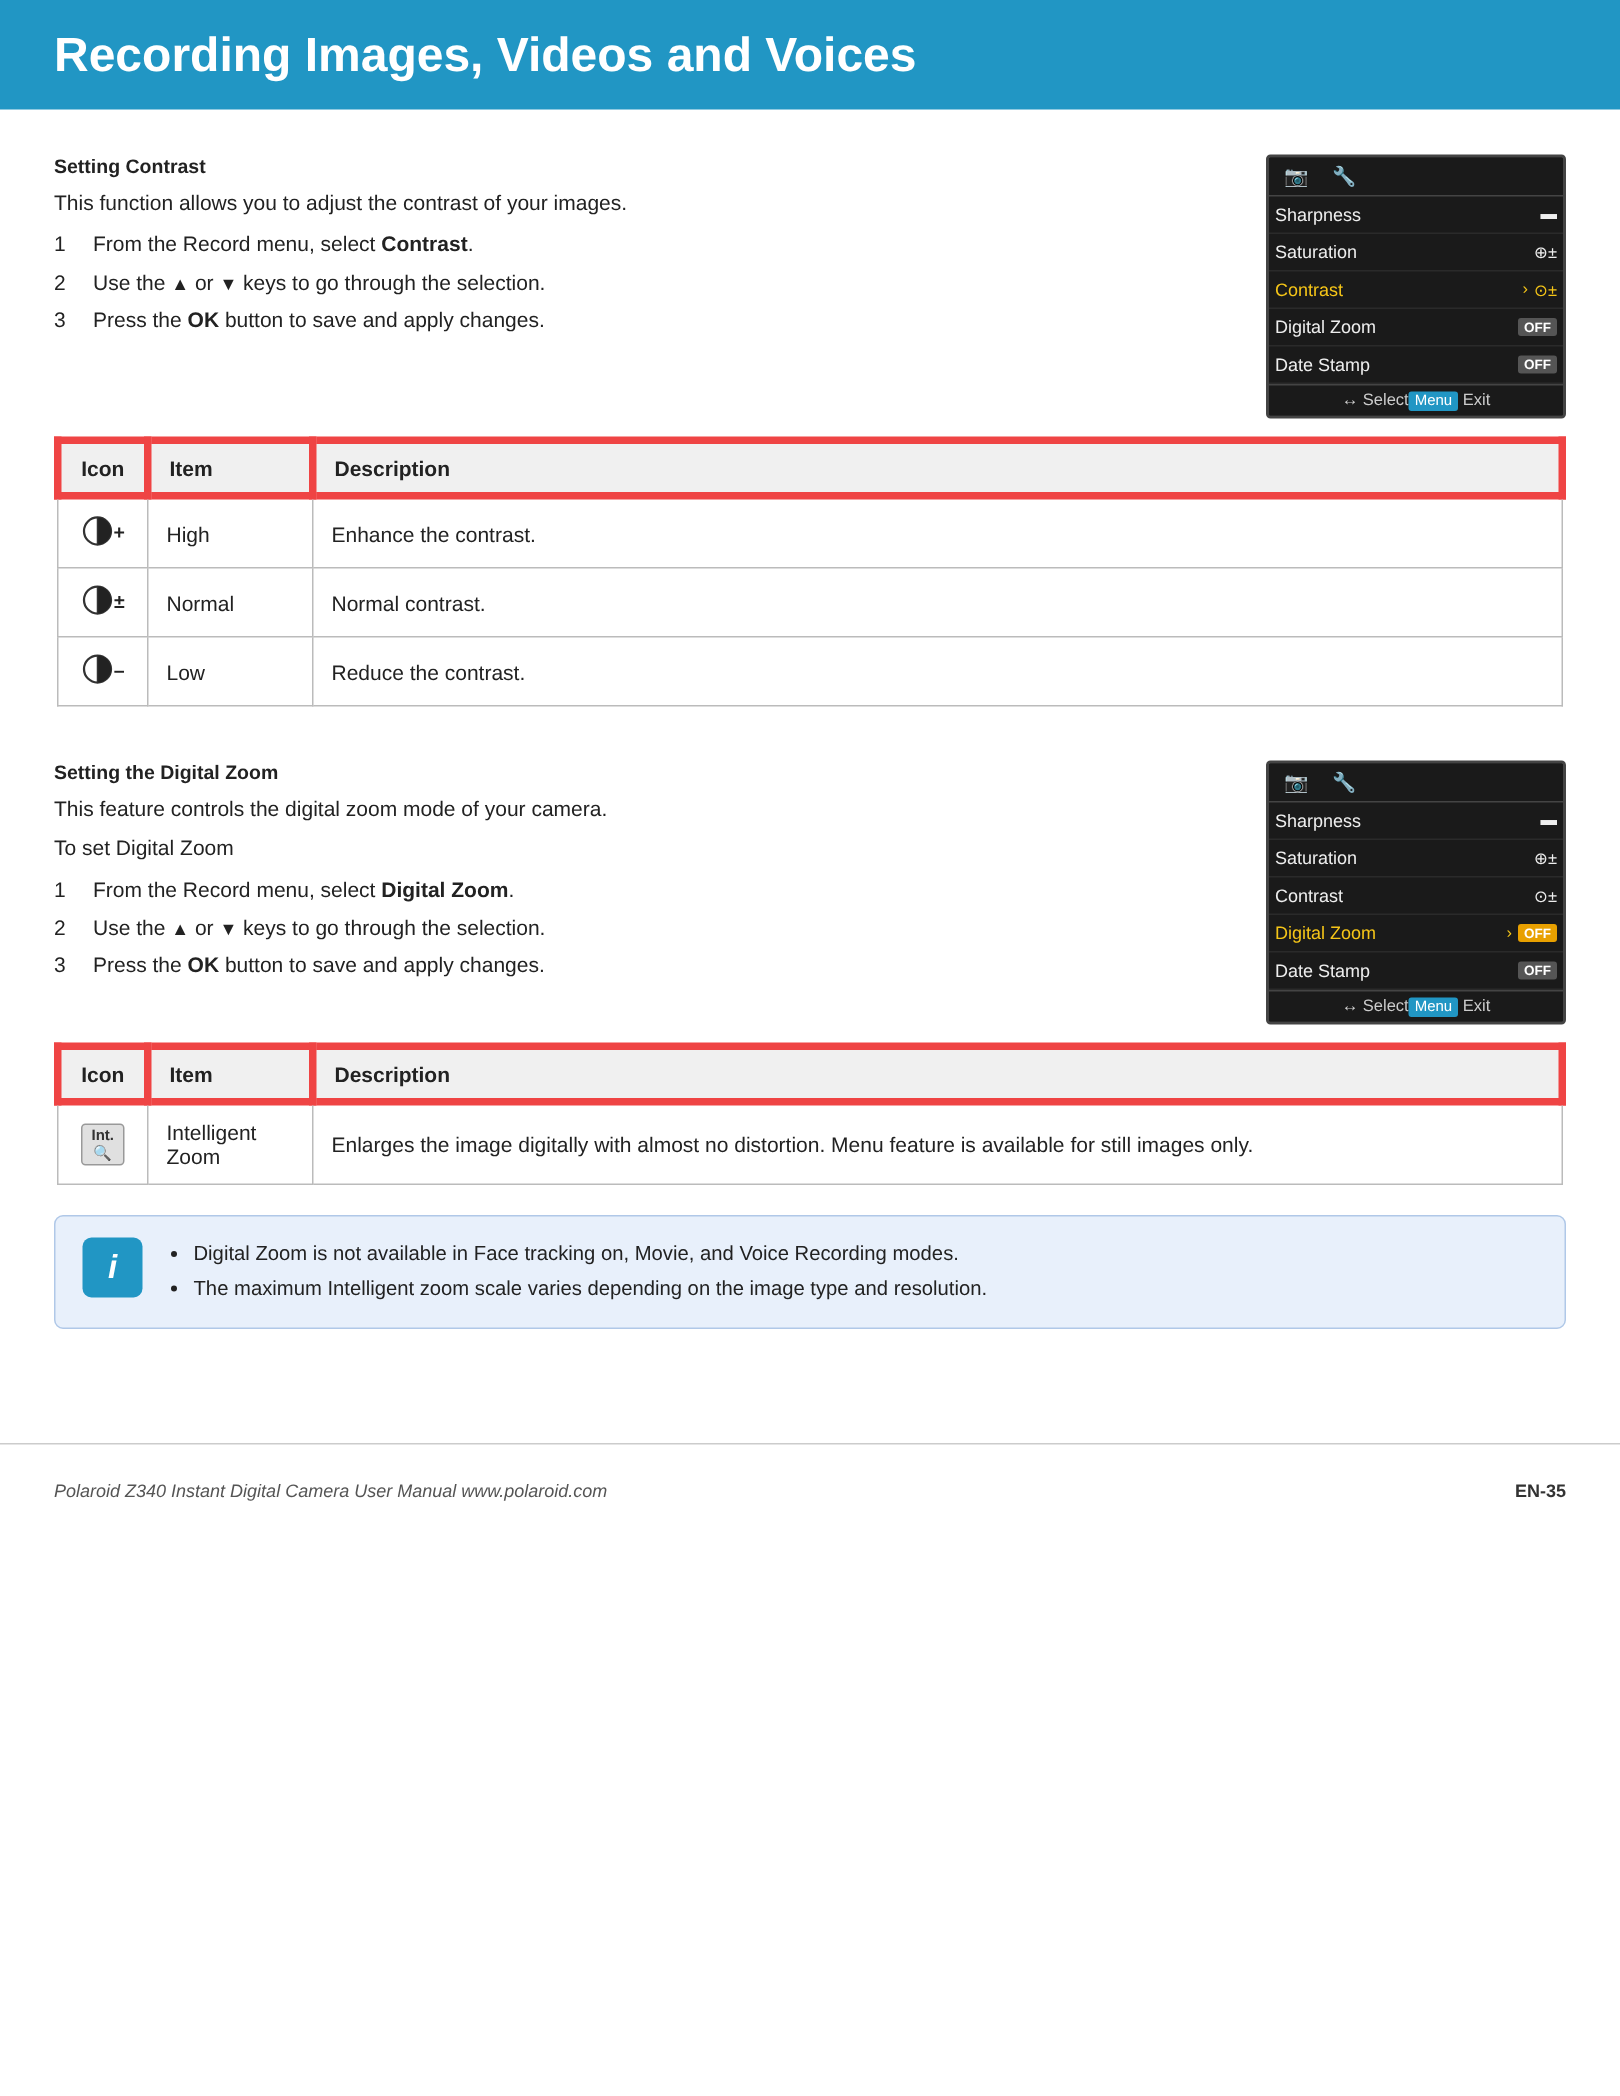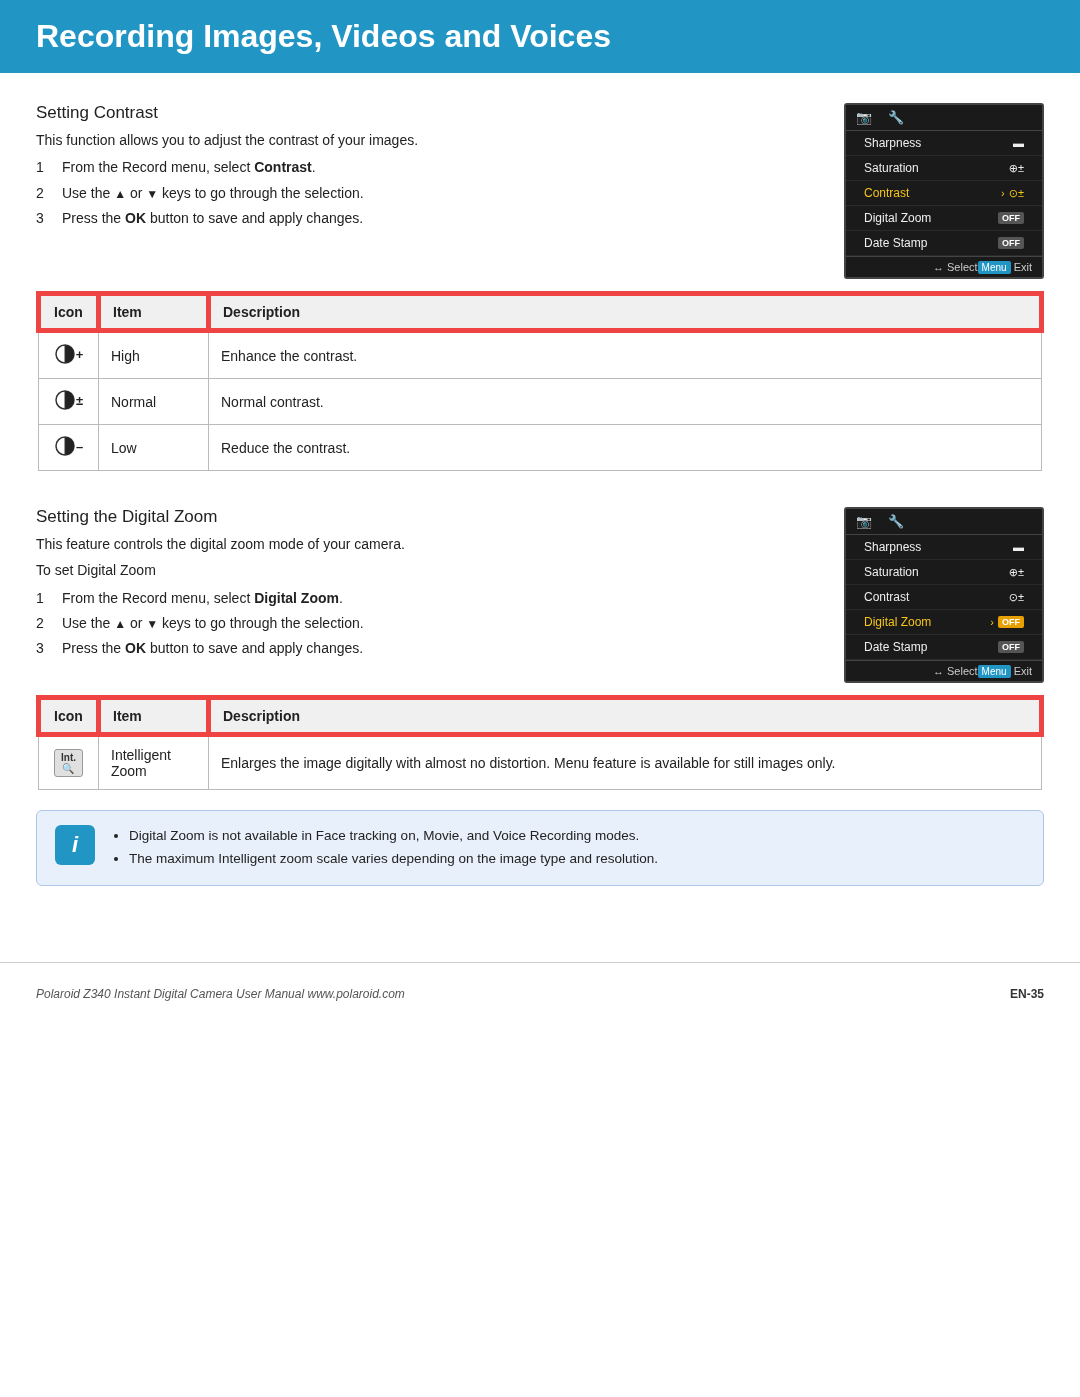--- a/index.html
+++ b/index.html
@@ -27,22 +27,22 @@
     .page-content {
       padding: 0 36px 40px 36px;
     }
 
     
     .section {
       margin-bottom: 36px;
     }
 
     .section-title {
-      font-weight: normal;
-      font-size: 17px;
+      font-weight: bold;
+      font-size: 13px;
       margin-bottom: 6px;
     }
 
     .section-body {
       font-size: 14px;
       line-height: 1.6;
       margin-bottom: 4px;
     }
 
     .section-row {
@@ -93,21 +93,21 @@
       font-size: 13px;
     }
     .cam-icon2 {
       color: #eee;
       font-size: 13px;
     }
     .camera-menu-item {
       display: flex;
       justify-content: space-between;
       align-items: center;
-      padding: 5px 18px;
+      padding: 5px 4px;
       border-bottom: 1px solid #2a2a2a;
       text-align: right;
     }
     .camera-menu-item.active {
       color: #f5c518;
     }
     .camera-menu-item .item-label { font-size: 12px; }
     .camera-menu-item .item-val {
       font-size: 11px;
       display: flex;
@@ -126,21 +126,21 @@
       background: #e8a000;
       color: #fff;
       font-size: 9px;
       padding: 1px 4px;
       border-radius: 2px;
       font-weight: bold;
     }
     .camera-menu-footer {
       background: #1a1a1a;
       display: flex;
-      justify-content: flex-end;
+      justify-content: center;
       padding: 4px 10px;
       font-size: 11px;
       color: #ccc;
       border-top: 1px solid #444;
     }
     .footer-menu {
       background: #2196c4;
       padding: 1px 4px;
       color: #fff;
       font-size: 10px;

